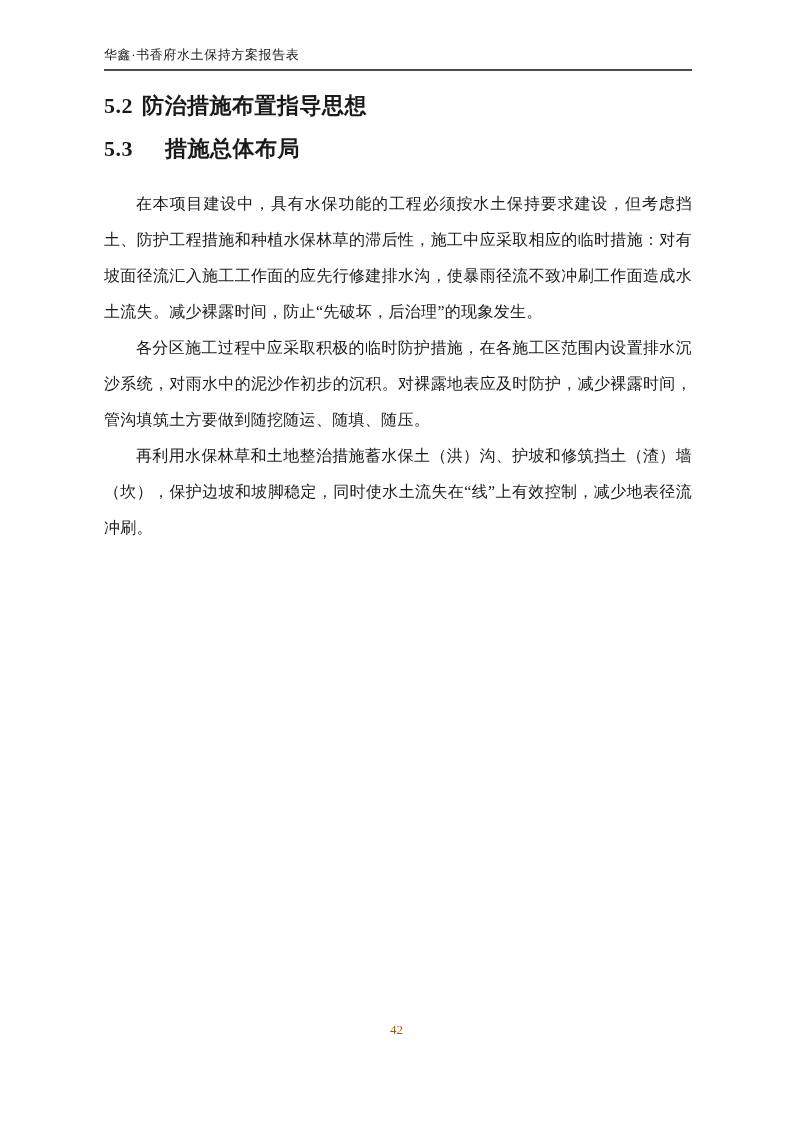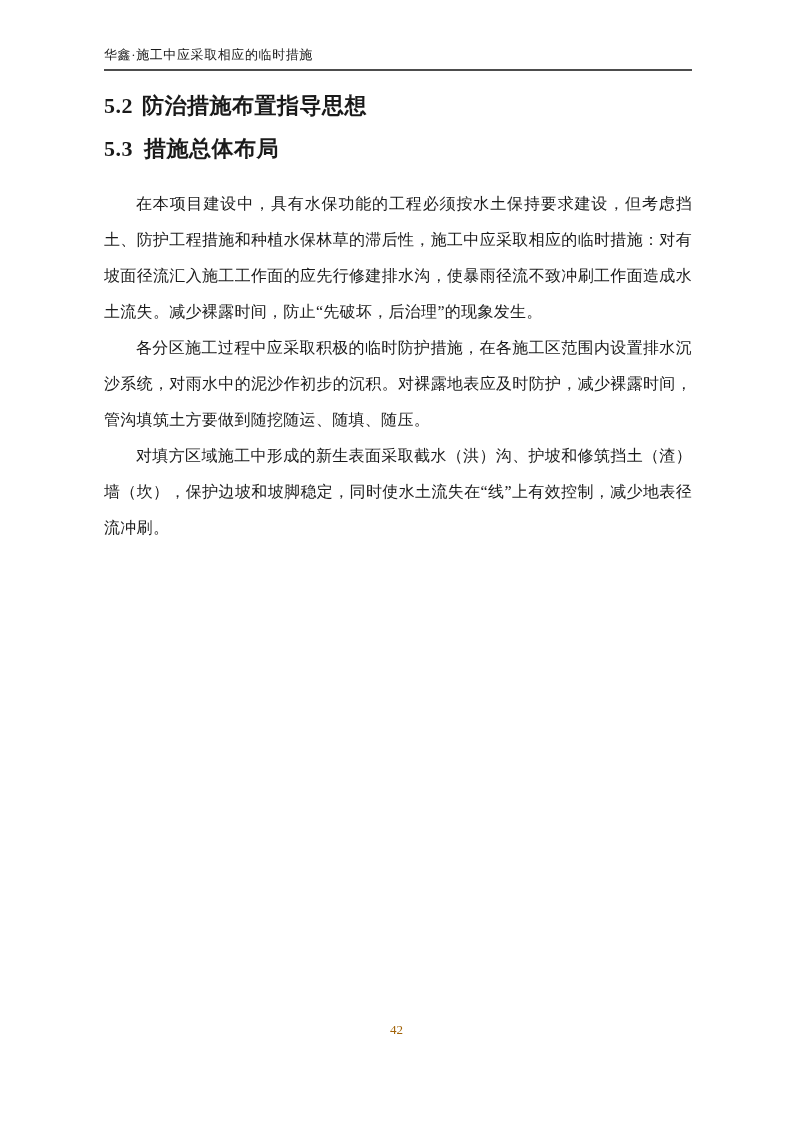--- a/index.html
+++ b/index.html
@@ -35,21 +35,21 @@
   }
   .sec {
     margin: 0;
     font-size: 22px;
     font-weight: bold;
     line-height: 32px;
     letter-spacing: 0.5px;
   }
   .sec .sec-num { margin-right: 9px; }
   .sec-53 { margin-top: 11px; }
-  .sec-53 .sec-num { margin-right: 11px; }
+  .sec-53 .sec-num { margin-right: 32px; }
   .para {
     margin: 0;
     font-size: 16px;
     line-height: 36px;
     text-align: justify;
     text-indent: 2em;
     letter-spacing: 0.3px;
   }
   .p-first  { margin-top: 27px; }
   .p-second { margin-top: 21px; }
@@ -62,39 +62,39 @@
     font-size: 13px;
     color: #a16207;
   }
 </style>
 </head>
 <body>
 
 <div class="page">
 
   <div class="header">
-    <span class="header-title">华鑫·施工中应采取相应的临时措施</span>
+    <span class="header-title">华鑫·书香府水土保持方案报告表</span>
   </div>
 
   <div class="content">
 
     <h2 class="sec">
       <span class="sec-num">5.2</span><span class="sec-title">防治措施布置指导思想</span>
     </h2>
 
 
     <h2 class="sec sec-53">
       <span class="sec-num">5.3</span><span class="sec-title">措施总体布局</span>
     </h2>
 
     <p class="para p-second">在本项目建设中，具有水保功能的工程必须按水土保持要求建设，但考虑挡土、防护工程措施和种植水保林草的滞后性，施工中应采取相应的临时措施：对有坡面径流汇入施工工作面的应先行修建排水沟，使暴雨径流不致冲刷工作面造成水土流失。减少裸露时间，防止“先破坏，后治理”的现象发生。</p>
 
     <p class="para">各分区施工过程中应采取积极的临时防护措施，在各施工区范围内设置排水沉沙系统，对雨水中的泥沙作初步的沉积。对裸露地表应及时防护，减少裸露时间，管沟填筑土方要做到随挖随运、随填、随压。</p>
 
-    <p class="para">对填方区域施工中形成的新生表面采取截水（洪）沟、护坡和修筑挡土（渣）墙（坎），保护边坡和坡脚稳定，同时使水土流失在“线”上有效控制，减少地表径流冲刷。</p>
+    <p class="para">再利用水保林草和土地整治措施蓄水保土（洪）沟、护坡和修筑挡土（渣）墙（坎），保护边坡和坡脚稳定，同时使水土流失在“线”上有效控制，减少地表径流冲刷。</p>
 
 
   </div>
 
   <div class="footer">
     <span>42</span>
   </div>
 
 </div>
 

